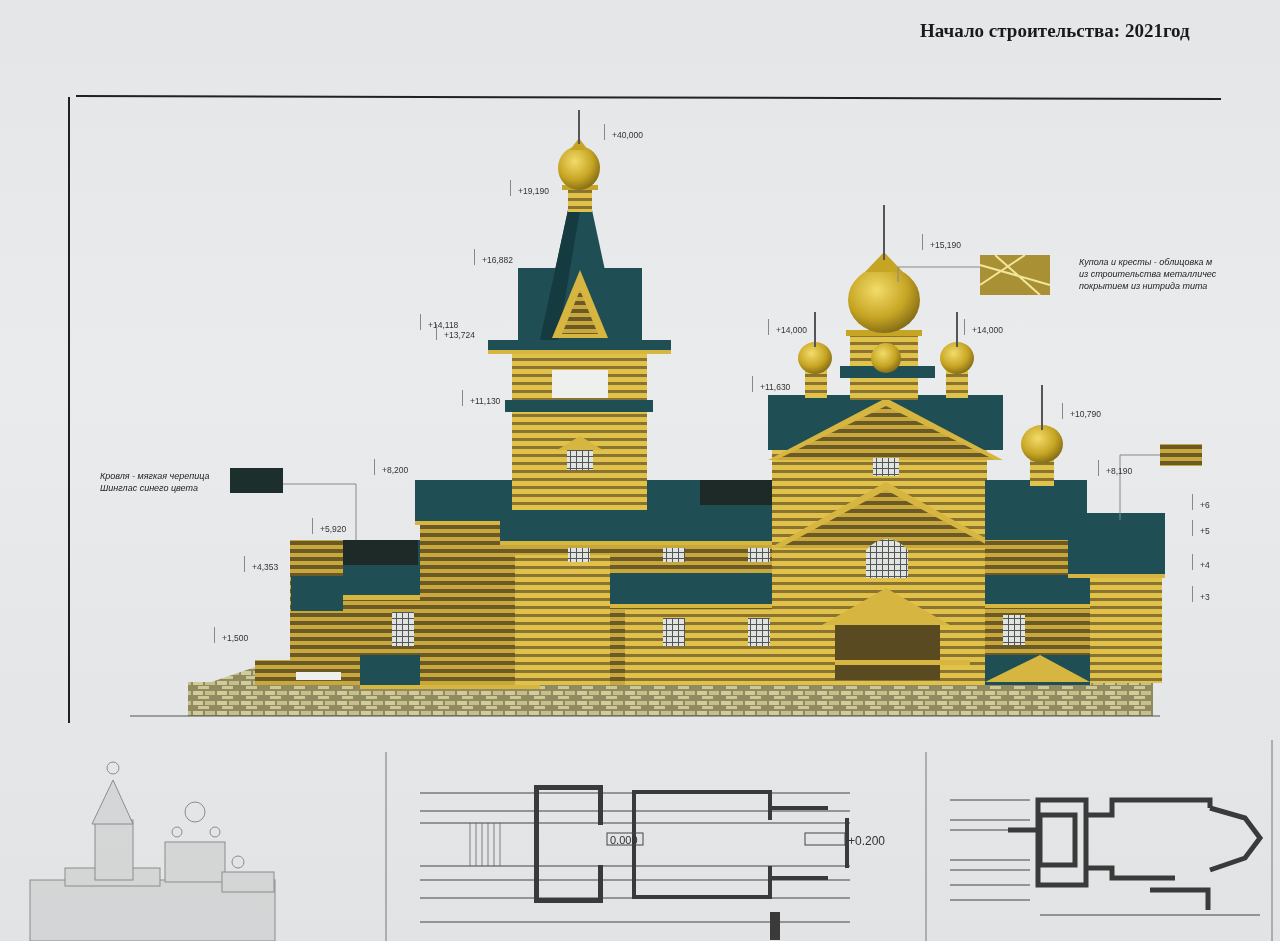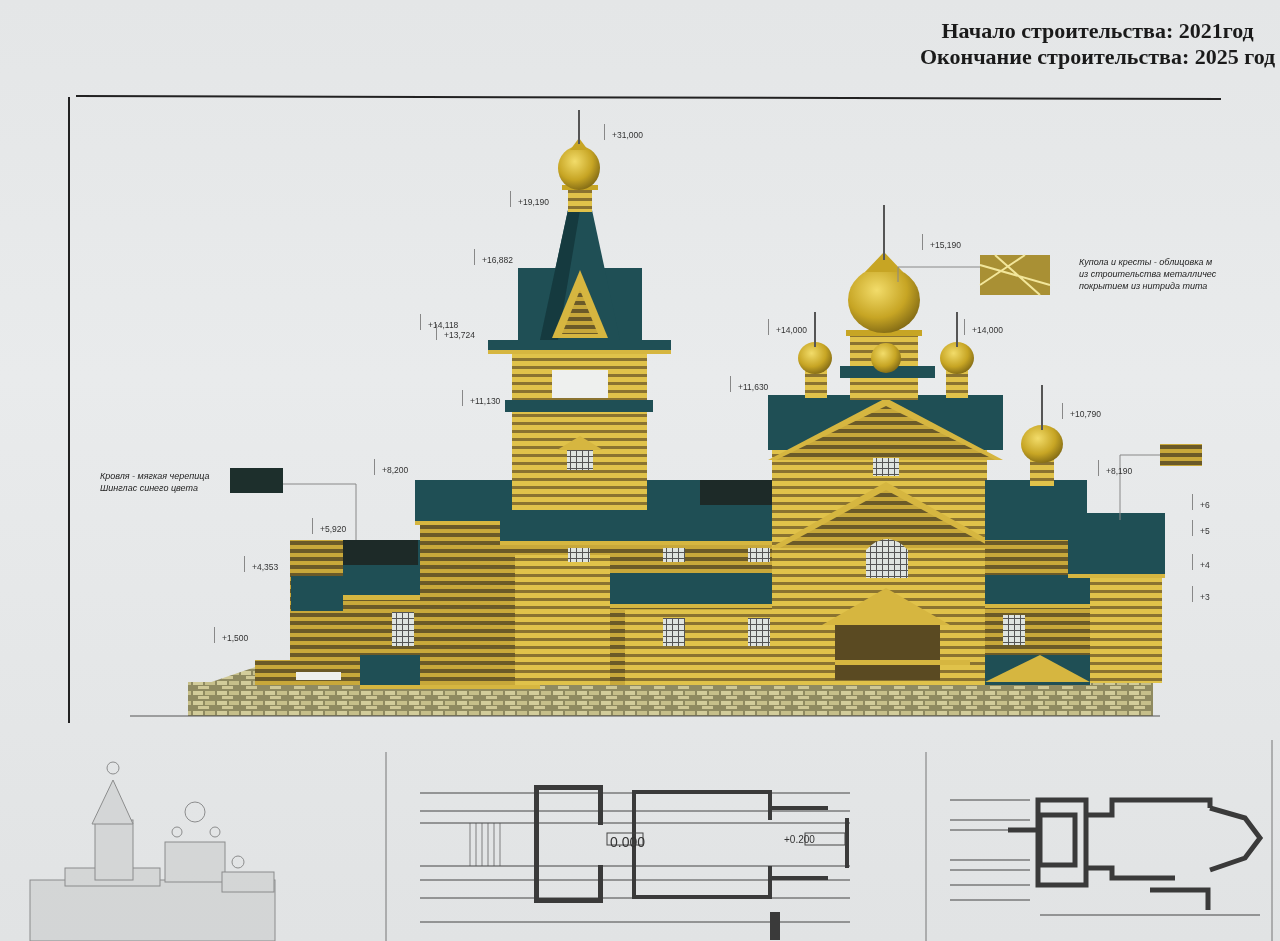--- a/index.html
+++ b/index.html
@@ -1,33 +1,32 @@
 <!DOCTYPE html>
 <html><head>
 <meta charset="utf-8">
 <style>
   html,body{margin:0;padding:0;}
   body{width:1280px;height:941px;overflow:hidden;background:#dcdfe0;font-family:"Liberation Sans",sans-serif;position:relative;}
   .sheet{position:absolute;left:0;top:0;width:1280px;height:941px;background:linear-gradient(180deg,#e4e6e7 0%,#e9ebec 40%,#e1e3e4 100%);}
-  .header{position:absolute;left:920px;top:18px;font-family:"Liberation Serif",serif;font-weight:bold;font-size:22px;color:#1a1a1a;line-height:26px;text-align:center;}
+  .header{position:absolute;left:920px;top:18px;font-family:"Liberation Serif",serif;font-weight:bold;font-size:19px;color:#1a1a1a;line-height:26px;}
   .frame-top{position:absolute;left:76px;top:95px;width:1145px;height:2px;background:#222;transform:rotate(0.15deg);transform-origin:left;}
   .frame-left{position:absolute;left:68px;top:97px;width:2px;height:626px;background:#222;}
   .mark{position:absolute;font-size:8.5px;color:#333;white-space:nowrap;}
   .mark .tick{position:absolute;left:-8px;top:-6px;width:1px;height:16px;background:#888;}
   .note{position:absolute;font-style:italic;font-size:9px;color:#222;line-height:12px;}
   svg{position:absolute;left:0;top:0;}
 </style>
 </head>
 <body>
 
 <div class="sheet">
 
   <div class="header">
     <div>Начало строительства: 2021год</div>
-    <div>Окончание строительства: 2025 год</div>
   </div>
 
   <div class="frame-top"></div>
   <div class="frame-left"></div>
 
   <svg width="1280" height="941">
     <defs>
       <pattern id="logs" width="10" height="8" patternUnits="userSpaceOnUse">
         <rect width="10" height="8" fill="#6b5a28"></rect>
         <rect y="1" width="10" height="4" fill="#c8a83a"></rect>
@@ -223,46 +222,46 @@
       <rect x="1038" y="800" width="48" height="85"></rect>
       <rect x="1040" y="815" width="35" height="50"></rect>
       <polyline points="1086,815 1112,815 1112,800 1210,800 1210,808"></polyline>
       <polyline points="1086,868 1112,868 1112,878 1175,878"></polyline>
       <polyline points="1210,808 1245,818 1260,838 1245,858 1210,870"></polyline>
       <polyline points="1008,830 1040,830 M1008,860 1040,860"></polyline>
       <polyline points="1150,890 1208,890 1208,910"></polyline>
     </g>
   </svg>
 
-  <div class="mark" style="left:612px;top:130px"><span class="tick"></span><span>+31,000</span></div>
-  <div class="mark" style="left:518px;top:197px"><span class="tick"></span><span>+19,190</span></div>
+  <div class="mark" style="left:612px;top:130px"><span class="tick"></span><span>+40,000</span></div>
+  <div class="mark" style="left:518px;top:186px"><span class="tick"></span><span>+19,190</span></div>
   <div class="mark" style="left:482px;top:255px"><span class="tick"></span><span>+16,882</span></div>
   <div class="mark" style="left:428px;top:320px"><span class="tick"></span><span>+14,118</span></div>
   <div class="mark" style="left:444px;top:330px"><span class="tick"></span><span>+13,724</span></div>
   <div class="mark" style="left:470px;top:396px"><span class="tick"></span><span>+11,130</span></div>
   <div class="mark" style="left:382px;top:465px"><span class="tick"></span><span>+8,200</span></div>
   <div class="mark" style="left:320px;top:524px"><span class="tick"></span><span>+5,920</span></div>
   <div class="mark" style="left:252px;top:562px"><span class="tick"></span><span>+4,353</span></div>
   <div class="mark" style="left:222px;top:633px"><span class="tick"></span><span>+1,500</span></div>
   <div class="mark" style="left:930px;top:240px"><span class="tick"></span><span>+15,190</span></div>
   <div class="mark" style="left:776px;top:325px"><span class="tick"></span><span>+14,000</span></div>
   <div class="mark" style="left:972px;top:325px"><span class="tick"></span><span>+14,000</span></div>
-  <div class="mark" style="left:738px;top:382px"><span class="tick"></span><span>+11,630</span></div>
+  <div class="mark" style="left:760px;top:382px"><span class="tick"></span><span>+11,630</span></div>
   <div class="mark" style="left:1070px;top:409px"><span class="tick"></span><span>+10,790</span></div>
   <div class="mark" style="left:1106px;top:466px"><span class="tick"></span><span>+8,190</span></div>
   <div class="mark" style="left:1200px;top:500px"><span class="tick"></span><span>+6</span></div>
   <div class="mark" style="left:1200px;top:526px"><span class="tick"></span><span>+5</span></div>
   <div class="mark" style="left:1200px;top:560px"><span class="tick"></span><span>+4</span></div>
   <div class="mark" style="left:1200px;top:592px"><span class="tick"></span><span>+3</span></div>
 
   <div class="note" style="left:1079px;top:256px">
     <div>Купола и кресты - облицовка м</div>
     <div>из строительства металличес</div>
     <div>покрытием из нитрида тита</div>
   </div>
   <div class="note" style="left:100px;top:470px">
     <div>Кровля - мягкая черепица</div>
     <div>Шинглас синего цвета</div>
   </div>
 
-  <div class="mark" style="left:610px;top:834px;font-size:14px">0.000</div>
-  <div class="mark" style="left:784px;top:834px;font-size:10px">+0.200</div>
+  <div class="mark" style="left:610px;top:834px;font-size:11px">0.000</div>
+  <div class="mark" style="left:848px;top:834px;font-size:12px">+0.200</div>
 </div>
 
 </body></html>

